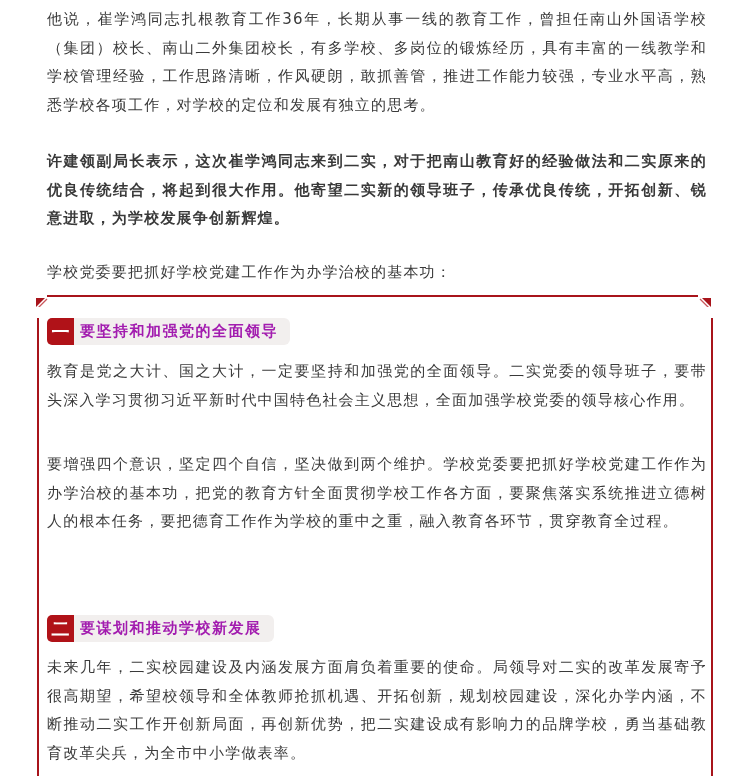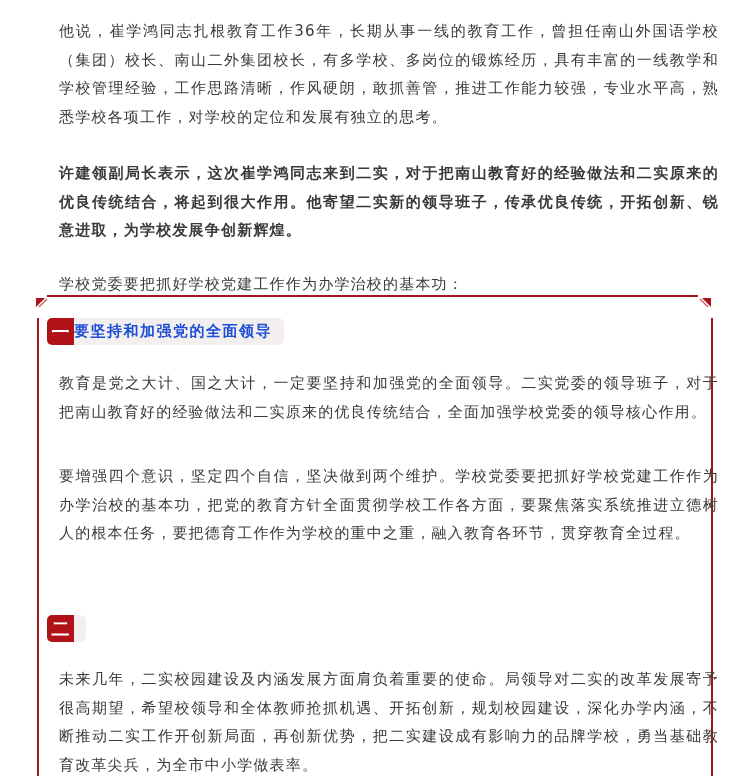--- a/index.html
+++ b/index.html
@@ -4,21 +4,21 @@
 <style>
   html, body { margin: 0; padding: 0; background: #ffffff; }
   body {
     width: 741px; height: 776px; overflow: hidden; position: relative;
     font-family: "DejaVu Sans", "Liberation Sans", sans-serif;
     color: #3a3a3a;
   }
   .para {
     position: absolute; left: 47px; width: 660px;
     font-size: 15px; line-height: 28.5px; letter-spacing: 1.2px;
-    margin: 12px; text-align: justify;
+    margin: 0; text-align: justify;
   }
   .frame-top {
     position: absolute; left: 47px; top: 295px; width: 651px; height: 2px; background: #a8141b;
   }
   .corner {
     position: absolute; top: 295px; width: 12px; height: 12px; overflow: hidden;
   }
   .corner.left { left: 36px; }
   .corner.right { left: 699px; }
   .frame-side {
@@ -28,21 +28,21 @@
   .frame-side.right { left: 711px; }
   .section-head {
     position: absolute; left: 47px; height: 27px; display: flex; align-items: center;
     background: #f2efee; border-radius: 6px; padding-right: 12px;
   }
   .section-num {
     width: 27px; height: 27px; background: #b01218; border-radius: 5px 0 0 5px;
     color: #ffffff; font-weight: bold; font-size: 18px; display: flex; align-items: center; justify-content: center;
   }
   .section-title {
-    color: #1d4ed8; font-weight: bold; font-size: 15px; letter-spacing: 1.5px; 
+    color: #a21caf; font-weight: bold; font-size: 15px; letter-spacing: 1.5px; margin-left: 6px;
   }
 </style>
 </head>
 <body>
 
 <p class="para" style="top:5px;">他说，崔学鸿同志扎根教育工作36年，长期从事一线的教育工作，曾担任南山外国语学校（集团）校长、南山二外集团校长，有多学校、多岗位的锻炼经历，具有丰富的一线教学和学校管理经验，工作思路清晰，作风硬朗，敢抓善管，推进工作能力较强，专业水平高，熟悉学校各项工作，对学校的定位和发展有独立的思考。</p>
 <p class="para" style="top:147px;font-weight:bold;">许建领副局长表示，这次崔学鸿同志来到二实，对于把南山教育好的经验做法和二实原来的优良传统结合，将起到很大作用。他寄望二实新的领导班子，传承优良传统，开拓创新、锐意进取，为学校发展争创新辉煌。</p>
 <p class="para" style="top:258px;">学校党委要把抓好学校党建工作作为办学治校的基本功：</p>
 
 <div>
@@ -60,19 +60,20 @@
       </svg>
   </div>
   <div class="frame-side left"></div>
   <div class="frame-side right"></div>
 </div>
 
 <div class="section-head" style="top:318px;">
   <div class="section-num">一</div>
   <div class="section-title">要坚持和加强党的全面领导</div>
 </div>
-<p class="para" style="top:357px;">教育是党之大计、国之大计，一定要坚持和加强党的全面领导。二实党委的领导班子，对于把南山教育好的经验做法和二实原来的优良传统结合，全面加强学校党委的领导核心作用。</p>
+<p class="para" style="top:357px;">教育是党之大计、国之大计，一定要坚持和加强党的全面领导。二实党委的领导班子，要带头深入学习贯彻习近平新时代中国特色社会主义思想，全面加强学校党委的领导核心作用。</p>
 <p class="para" style="top:450px;">要增强四个意识，坚定四个自信，坚决做到两个维护。学校党委要把抓好学校党建工作作为办学治校的基本功，把党的教育方针全面贯彻学校工作各方面，要聚焦落实系统推进立德树人的根本任务，要把德育工作作为学校的重中之重，融入教育各环节，贯穿教育全过程。</p>
 
 <div class="section-head" style="top:615px;">
   <div class="section-num">二</div>
+  <div class="section-title">要谋划和推动学校新发展</div>
 </div>
 <p class="para" style="top:653px;">未来几年，二实校园建设及内涵发展方面肩负着重要的使命。局领导对二实的改革发展寄予很高期望，希望校领导和全体教师抢抓机遇、开拓创新，规划校园建设，深化办学内涵，不断推动二实工作开创新局面，再创新优势，把二实建设成有影响力的品牌学校，勇当基础教育改革尖兵，为全市中小学做表率。</p>
 
 </body></html>

